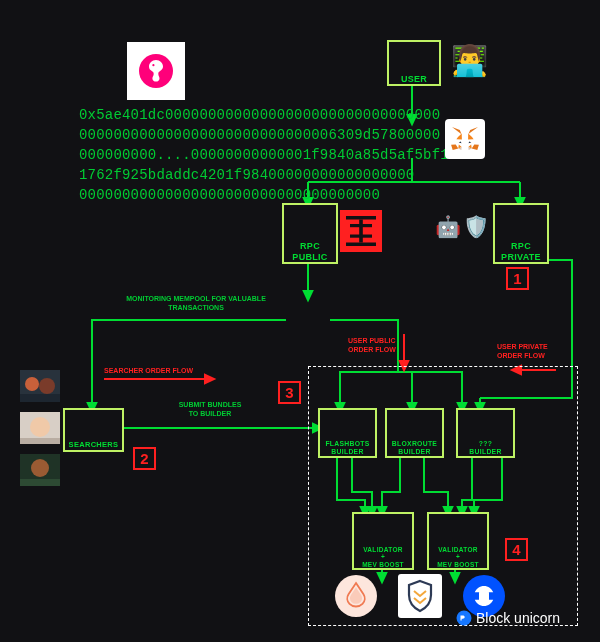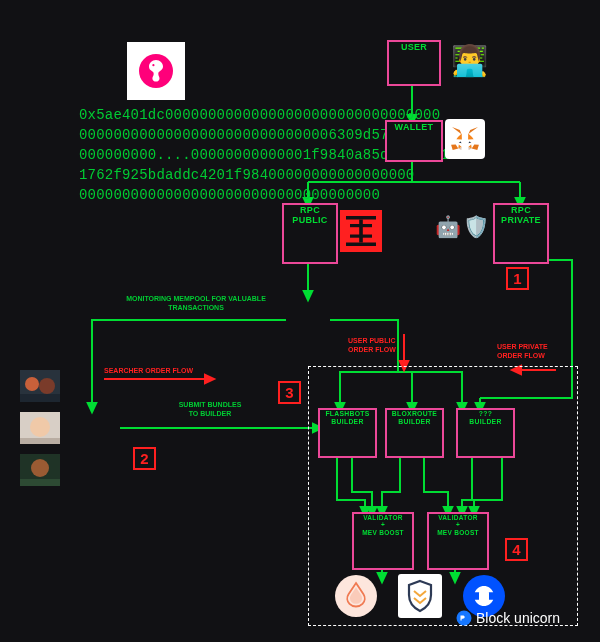--- a/index.html
+++ b/index.html
@@ -1,21 +1,21 @@
 <!DOCTYPE html>
 <html><head>
 <meta charset="utf-8">
 <style>
   html,body{margin:0;padding:0;background:#000;}
   body{width:600px;height:642px;position:relative;overflow:hidden;
        font-family:"Liberation Sans",sans-serif;color:#00cc33;}
   #stage{position:absolute;left:0;top:0;width:600px;height:642px;background:#111114;}
   .box{
-    position:absolute;border:2px solid #ec4899;background:#111114;
-    color:#00dd33;display:flex;align-items:flex-start;justify-content:center;
+    position:absolute;border:2px solid #bef264;background:#111114;
+    color:#00dd33;display:flex;align-items:flex-end;justify-content:center;
     text-align:center;line-height:1.15;font-weight:700;letter-spacing:.3px;
   }
   .hexcode{
     position:absolute;color:#00cc33;font-family:"Liberation Mono",monospace;
     font-size:14px;line-height:1.42;white-space:pre-wrap;width:250px;
     letter-spacing:.2px;
     margin-left:35px;
   }
   .lbl{position:absolute;font-size:7px;font-weight:700;text-align:center;line-height:1.3;}
   .lbl.green{color:#00cc33;}
@@ -103,23 +103,20 @@
 000000000000000000000000000006309d57800000
 000000000....00000000000001f9840a85d5af5bf1d
 1762f925bdaddc4201f98400000000000000000
 00000000000000000000000000000000000</div>
 
   <div class="box" style="left:387px;top:40px;width:50px;height:42px;font-size:9px;">
     <span>USER</span>
   </div>
   <div class="logo" style="left:448px;top:40px;width:44px;height:40px;font-size:30px;">👨‍💻</div>
 
-  <div class="box" style="left:385px;top:120px;width:54px;height:38px;font-size:9px;">
-    <span>WALLET</span>
-  </div>
   <div class="logo" style="left:444px;top:118px;width:42px;height:42px;">
     <svg width="40" height="40" viewBox="0 0 40 40">
       <rect width="40" height="40" rx="4" fill="#fff"></rect>
       <path d="M33 8l-9.6 7.1 1.8-4.2L33 8z" fill="#e2761b"></path>
       <path d="M7 8l9.5 7.2-1.7-4.3L7 8z" fill="#e4761b"></path>
       <path d="M29.3 25.6l-2.6 3.9 5.6 1.5 1.6-5.3-4.6-.1z" fill="#e4761b"></path>
       <path d="M6.1 25.7l1.6 5.3 5.6-1.5-2.6-3.9-4.6.1z" fill="#e4761b"></path>
       <path d="M13 17.9l-1.6 2.4 5.5.3-.2-6-3.7 3.3z" fill="#f6851b"></path>
       <path d="M27 17.9l-3.8-3.4-.1 6.1 5.5-.3-1.6-2.4z" fill="#f6851b"></path>
       <path d="M13.3 29.5l3.4-1.6-2.9-2.3-.5 3.9z" fill="#f6851b"></path>
@@ -167,20 +164,23 @@
 ORDER FLOW</div>
 
   <div class="lbl red" style="left:497px;top:342px;width:80px;white-space:pre-line;text-align:left;">USER PRIVATE
 ORDER FLOW</div>
 
   <div class="lbl red" style="left:104px;top:366px;width:110px;text-align:left;">SEARCHER ORDER FLOW</div>
 
   <div class="lbl green" style="left:166px;top:400px;width:88px;white-space:pre-line;">SUBMIT BUNDLES
 TO BUILDER</div>
 
+  <div class="box" style="left:63px;top:408px;width:57px;height:40px;font-size:7.5px;">
+    <span>SEARCHERS</span>
+  </div>
 
   <div class="numbox" style="left:133px;top:447px;">
     <span>2</span>
   </div>
 
   <div class="photo" style="left:20px;top:370px;width:40px;height:32px;">
     <svg width="40" height="32" viewBox="0 0 40 32">
       <rect width="40" height="32" fill="#28323c"></rect>
       <circle cx="12" cy="14" r="7" fill="#c8603a"></circle>
       <circle cx="27" cy="16" r="8" fill="#7a3b2a"></circle>

